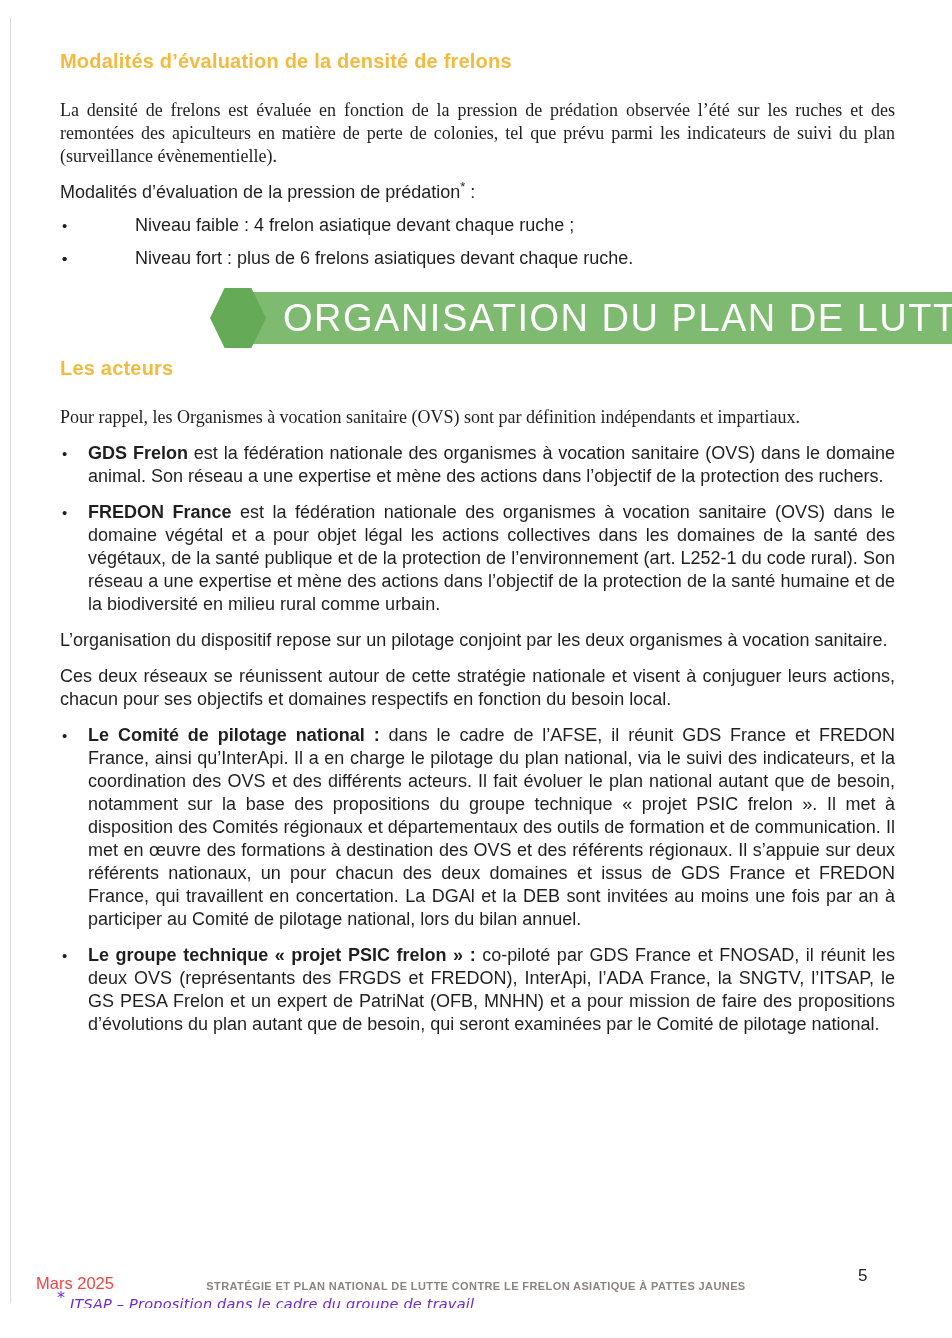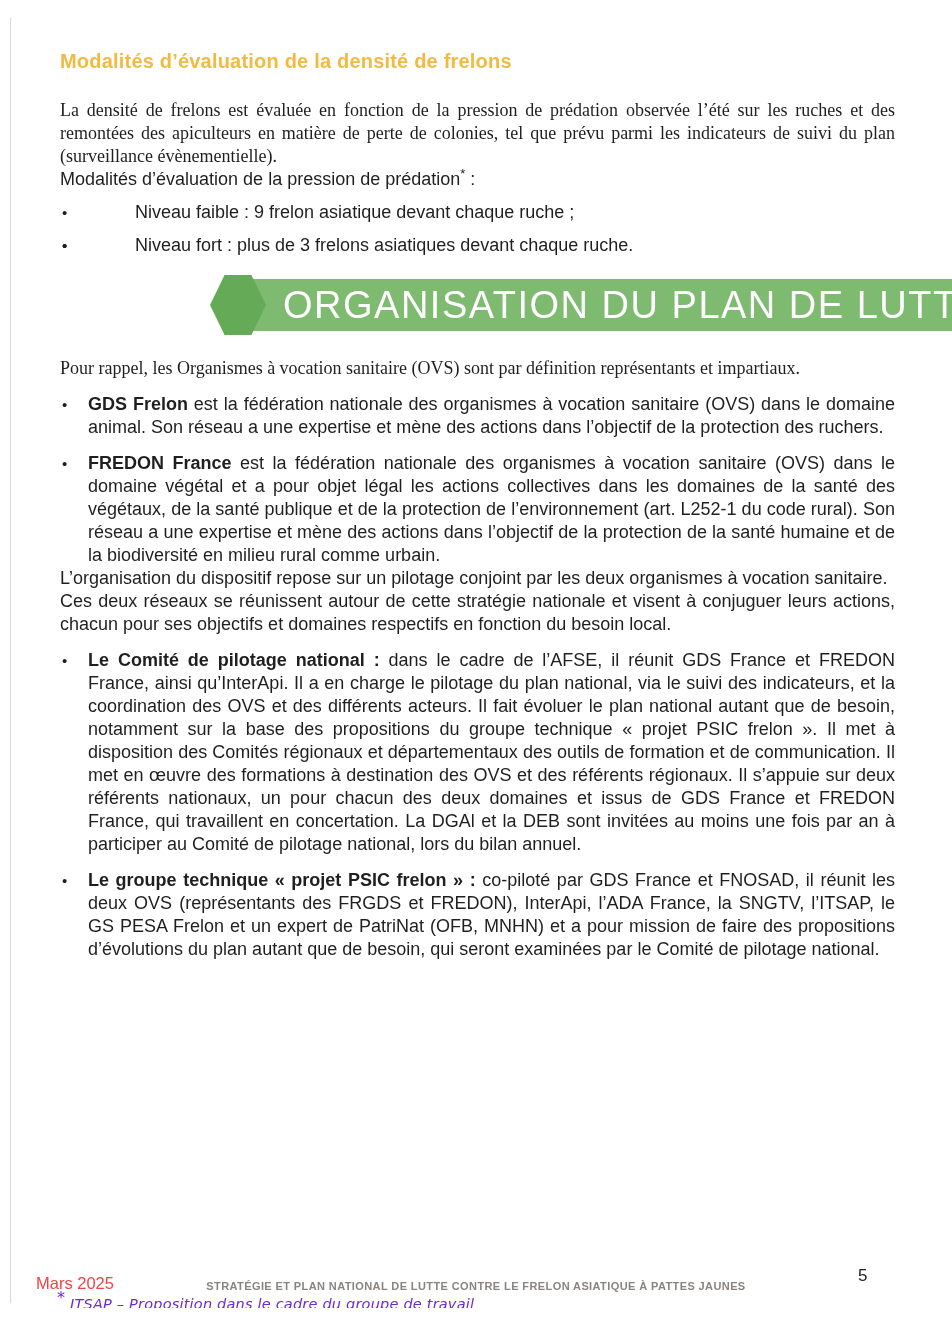--- a/index.html
+++ b/index.html
@@ -19,21 +19,21 @@
   .accent-heading{
     color:#F2BB40;
     font-size:20px;font-weight:700;
     margin:0 0 0 0;letter-spacing:0.2px;
   }
   .body{
     font-size:18px;line-height:23px;margin:0;
   }
   .justify{text-align:justify;}
   .mt-head{margin-top:26px;font-family:Liberation Serif, serif;}
-  .mt-para{}
+  .mt-para{margin-top:13px;}
 
   ul{list-style:none;margin:0;padding:0;}
   li{position:relative;font-size:18px;line-height:23px;}
   .dot{position:absolute;left:2px;top:0;font-size:15px;}
 
   .levels{margin-top:3px;}
   .levels li{padding-left:75px;margin-top:10px;}
 
   .actors li{padding-left:28px;margin-top:13px;text-align:justify;}
 
@@ -93,32 +93,33 @@
 
   <main class="content">
 
     <h2 class="accent-heading">Modalités d’évaluation de la densité de frelons</h2>
 
     <p class="body justify mt-head">La densité de frelons est évaluée en fonction de la pression de prédation observée l’été sur les ruches et des remontées des apiculteurs en matière de perte de colonies, tel que prévu parmi les indicateurs de suivi du plan (surveillance évènementielle).</p>
 
     <p class="body mt-para"><span>Modalités d’évaluation de la pression de prédation</span><sup class="fn-mark">*</sup><span> :</span></p>
 
     <ul class="levels">
-      <li><span class="dot">•</span><span>Niveau faible : 9 frelon asiatique devant chaque ruche ;</span></li>
+      <li><span class="dot">•</span><span>Niveau faible : 4 frelon asiatique devant chaque ruche ;</span></li>
       <li><span class="dot">•</span></li>
-      <li><span class="dot">•</span><span>Niveau fort : plus de 3 frelons asiatiques devant chaque ruche.</span></li>
+      <li><span class="dot">•</span><span>Niveau fort : plus de 6 frelons asiatiques devant chaque ruche.</span></li>
     </ul>
 
     <div class="banner">
       <div class="hex"></div>
       <span class="banner-text">ORGANISATION DU PLAN DE LUTTE</span>
     </div>
 
+    <h2 class="accent-heading heading-actors">Les acteurs</h2>
 
-    <p class="body justify mt-head">Pour rappel, les Organismes à vocation sanitaire (OVS) sont par définition représentants et impartiaux.</p>
+    <p class="body justify mt-head">Pour rappel, les Organismes à vocation sanitaire (OVS) sont par définition indépendants et impartiaux.</p>
 
     <ul class="actors">
       <li><span class="dot">•</span><b>GDS Frelon</b><span> est la fédération nationale des organismes à vocation sanitaire (OVS) dans le domaine animal. Son réseau a une expertise et mène des actions dans l’objectif de la protection des ruchers.</span></li>
       <li><span class="dot">•</span><b>FREDON France</b><span> est la fédération nationale des organismes à vocation sanitaire (OVS) dans le domaine végétal et a pour objet légal les actions collectives dans les domaines de la santé des végétaux, de la santé publique et de la protection de l’environnement (art. L252-1 du code rural). Son réseau a une expertise et mène des actions dans l’objectif de la protection de la santé humaine et de la biodiversité en milieu rural comme urbain.</span></li>
     </ul>
 
     <p class="body justify mt-para">L’organisation du dispositif repose sur un pilotage conjoint par les deux organismes à vocation sanitaire.</p>
 
     <p class="body justify mt-para">Ces deux réseaux se réunissent autour de cette stratégie nationale et visent à conjuguer leurs actions, chacun pour ses objectifs et domaines respectifs en fonction du besoin local.</p>
 

